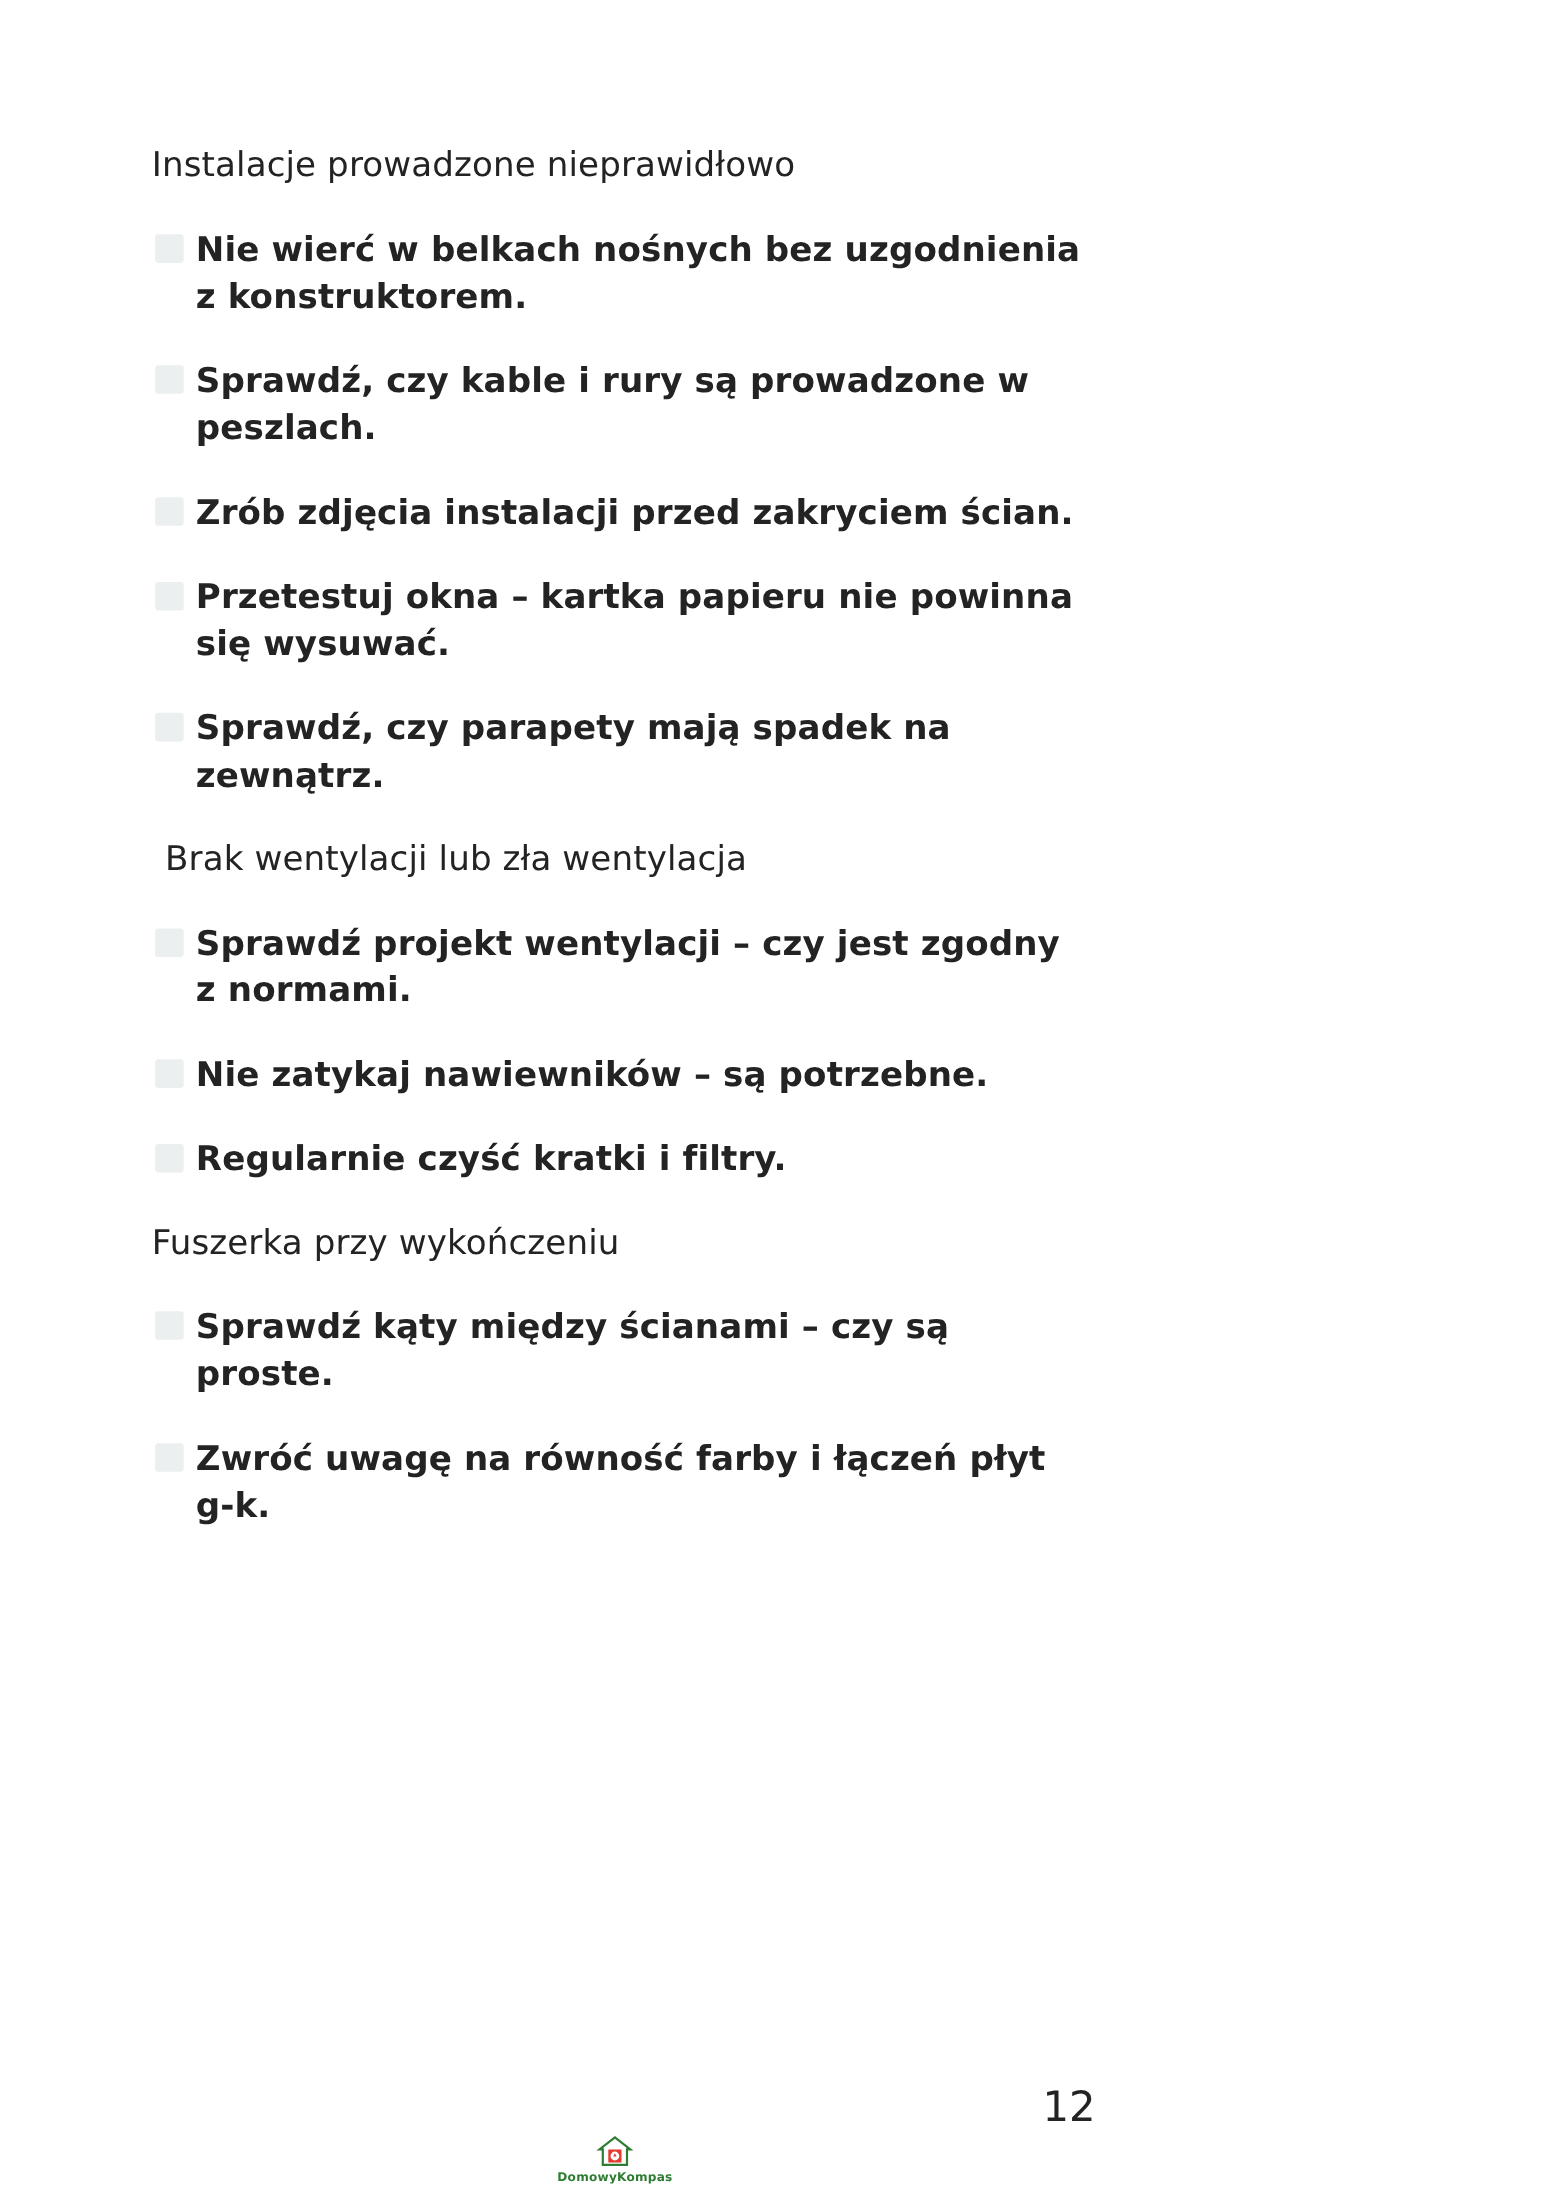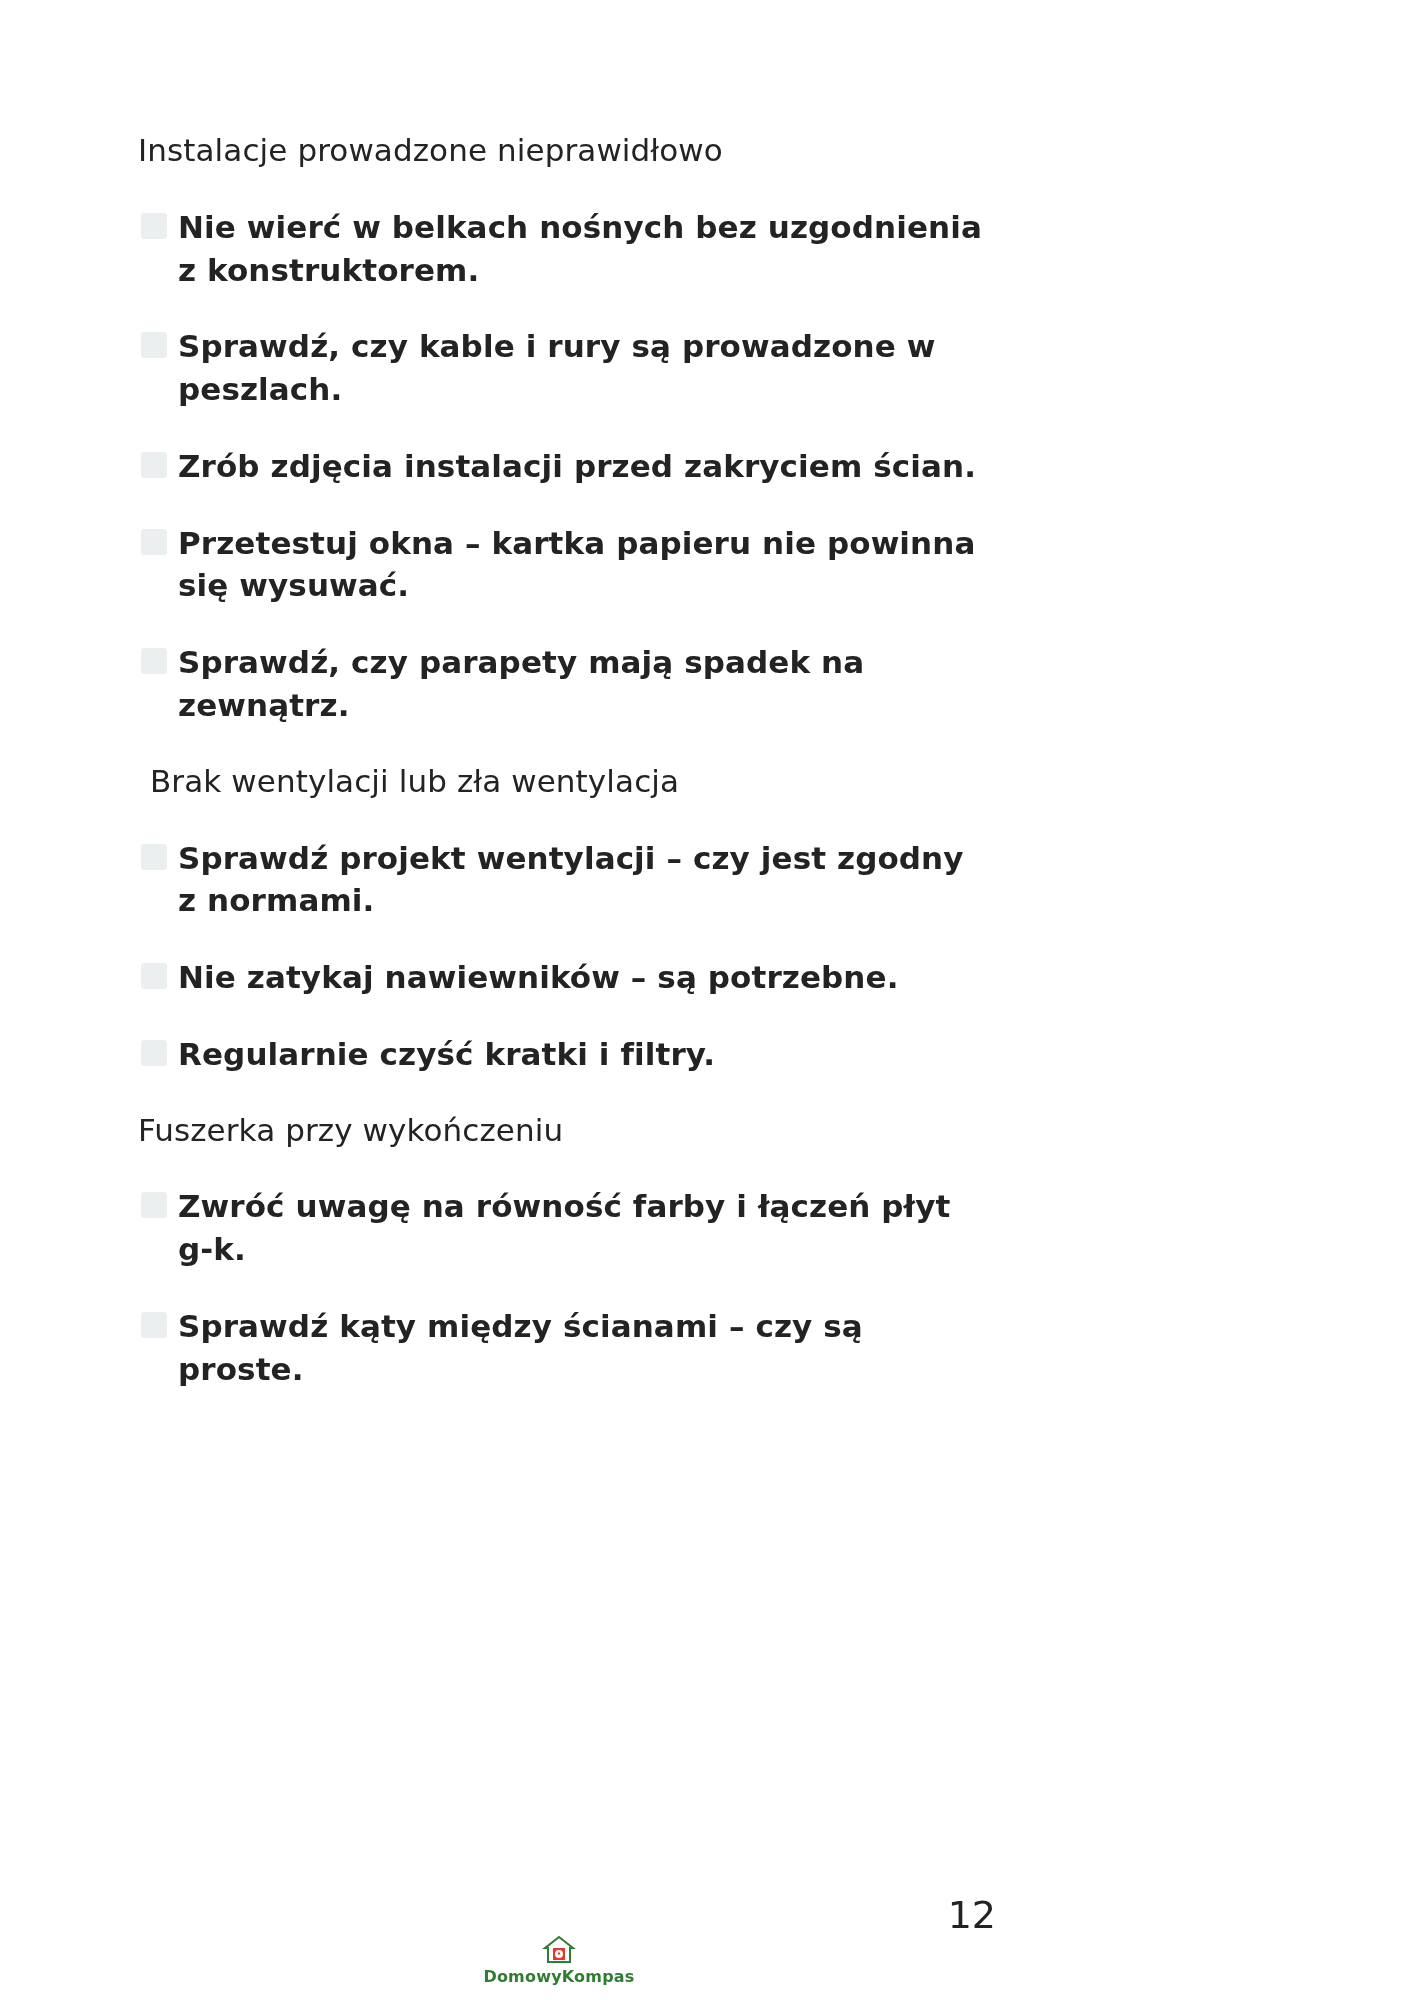--- a/index.html
+++ b/index.html
@@ -81,21 +81,21 @@
     text-align: center;
   }
   .logo-mark {
     display: block;
     margin: 0 auto 2px auto;
     width: 34px;
     height: 30px;
   }
   .logo-text {
     display: block;
-    font-size: 16px;
+    font-size: 11px;
     color: #2f7d32;
     letter-spacing: 0.2px;
     font-weight: 700;
   }
 </style>
 </head>
 <body>
 
 <div class="page">
   <div id="content">
@@ -129,25 +129,25 @@
         <span class="checkbox"></span>
         <span class="check-text">Nie zatykaj nawiewników – są potrzebne.</span>
       </div>
       <div class="check-item">
         <span class="checkbox"></span>
         <span class="check-text">Regularnie czyść kratki i filtry.</span>
       </div>
       <div class="section-heading">Fuszerka przy wykończeniu</div>
       <div class="check-item">
         <span class="checkbox"></span>
-        <span class="check-text">Zwróć uwagę na równość farby i łączeń płyt g-k.</span>
+        <span class="check-text">Sprawdź kąty między ścianami – czy są proste.</span>
       </div>
       <div class="check-item">
         <span class="checkbox"></span>
-        <span class="check-text">Sprawdź kąty między ścianami – czy są proste.</span>
+        <span class="check-text">Zwróć uwagę na równość farby i łączeń płyt g-k.</span>
       </div>
     </div>
 
   <div class="page-number">12</div>
 
   <div class="footer-logo">
     <svg class="logo-mark" viewBox="0 0 34 30">
       <path d="M17 2 L31 13 L28 13 L28 27 L6 27 L6 13 L3 13 Z" fill="#ffffff" stroke="#2f7d32" stroke-width="2"></path>
       <path d="M11 13 L23 13 L23 25 L11 25 Z" fill="#e23b2e"></path>
       <circle cx="17" cy="19" r="4" fill="#ffffff"></circle>

